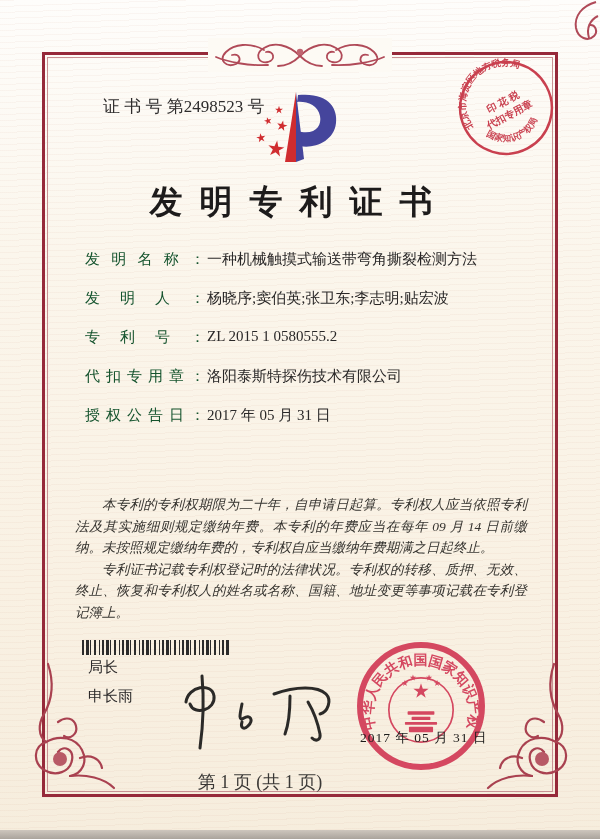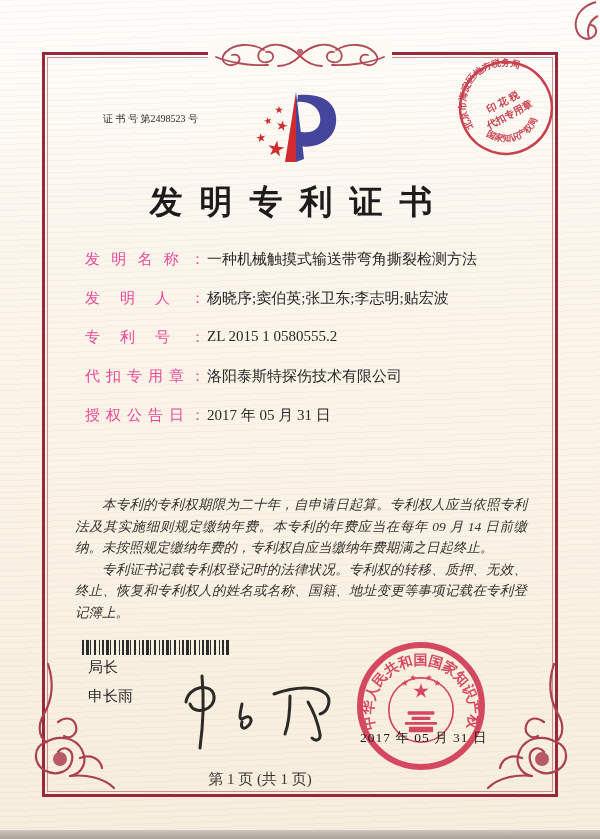--- a/index.html
+++ b/index.html
@@ -11,31 +11,31 @@
   
   .texture{position:absolute;inset:0;pointer-events:none;
     background:repeating-linear-gradient(178deg,rgba(201,142,120,0.07) 0 1px,transparent 1px 6px);}
   
   .frame-outer{position:absolute;left:42px;top:52px;width:510px;height:739px;
     border:3px solid #96293a;}
   .frame-inner{position:absolute;inset:2px;border:1px solid #c89093;}
   .scan-strip{position:absolute;left:0;bottom:0;width:600px;height:9px;
     background:linear-gradient(180deg,#cdc6bd,#aaa49c);}
   
-  .certno{position:absolute;left:103px;top:95px;font-size:10px;color:#2e2c2c;margin-top:17px;}
+  .certno{position:absolute;left:103px;top:95px;font-size:17px;color:#2e2c2c;}
   
   .logo{position:absolute;left:240px;top:90px;}
   
   .title{position:absolute;left:0;top:180px;width:582px;text-align:center;
     font-size:33px;font-weight:600;color:#1d1b1b;letter-spacing:17px;text-indent:17px;}
   
   .fields{position:absolute;left:85px;top:250px;width:460px;}
   .row{margin-bottom:20px;font-size:15px;color:#2a2828;white-space:nowrap;}
   .lbl{display:inline-block;width:120px;text-align:justify;text-align-last:justify;
-    vertical-align:top;color:#ec4899;}
+    vertical-align:top;color:#14532d;}
   .val{margin-left:2px;}
   
   .body-text{position:absolute;left:75px;top:494px;width:452px;
     font-size:13.5px;line-height:21.5px;color:#35332f;text-align:justify;
     font-style:italic;}
   .body-text p{margin:0;text-indent:2em;}
   
   .barcode{position:absolute;left:82px;top:640px;width:148px;height:15px;
     background:repeating-linear-gradient(90deg,
       #2b2b2b 0 2px,transparent 2px 4px,#2b2b2b 4px 7px,transparent 7px 8px,
@@ -45,21 +45,21 @@
   .director{position:absolute;left:88px;top:653px;font-size:15px;line-height:29px;color:#2a2828;}
   .signature{position:absolute;left:168px;top:668px;}
   
   .seal{position:absolute;left:354px;top:639px;}
   .seal-date{position:absolute;left:360px;top:729px;width:120px;font-size:13.5px;
     color:#1c1b1a;letter-spacing:1px;white-space:nowrap;}
   
   .stamp{position:absolute;left:456px;top:58px;transform:rotate(-28deg);}
   
   .footer{position:absolute;left:0;top:770px;width:520px;text-align:center;
-    font-size:15px;color:#3a3836;}
+    font-size:18px;color:#3a3836;}
   
   .orn-top{position:absolute;left:208px;top:38px;}
   .orn-tr{position:absolute;left:556px;top:0px;}
   .orn-bl{position:absolute;left:30px;top:662px;}
   .orn-br{position:absolute;left:462px;top:662px;}
 </style>
 </head>
 <body>
 
 <div class="texture"></div>

